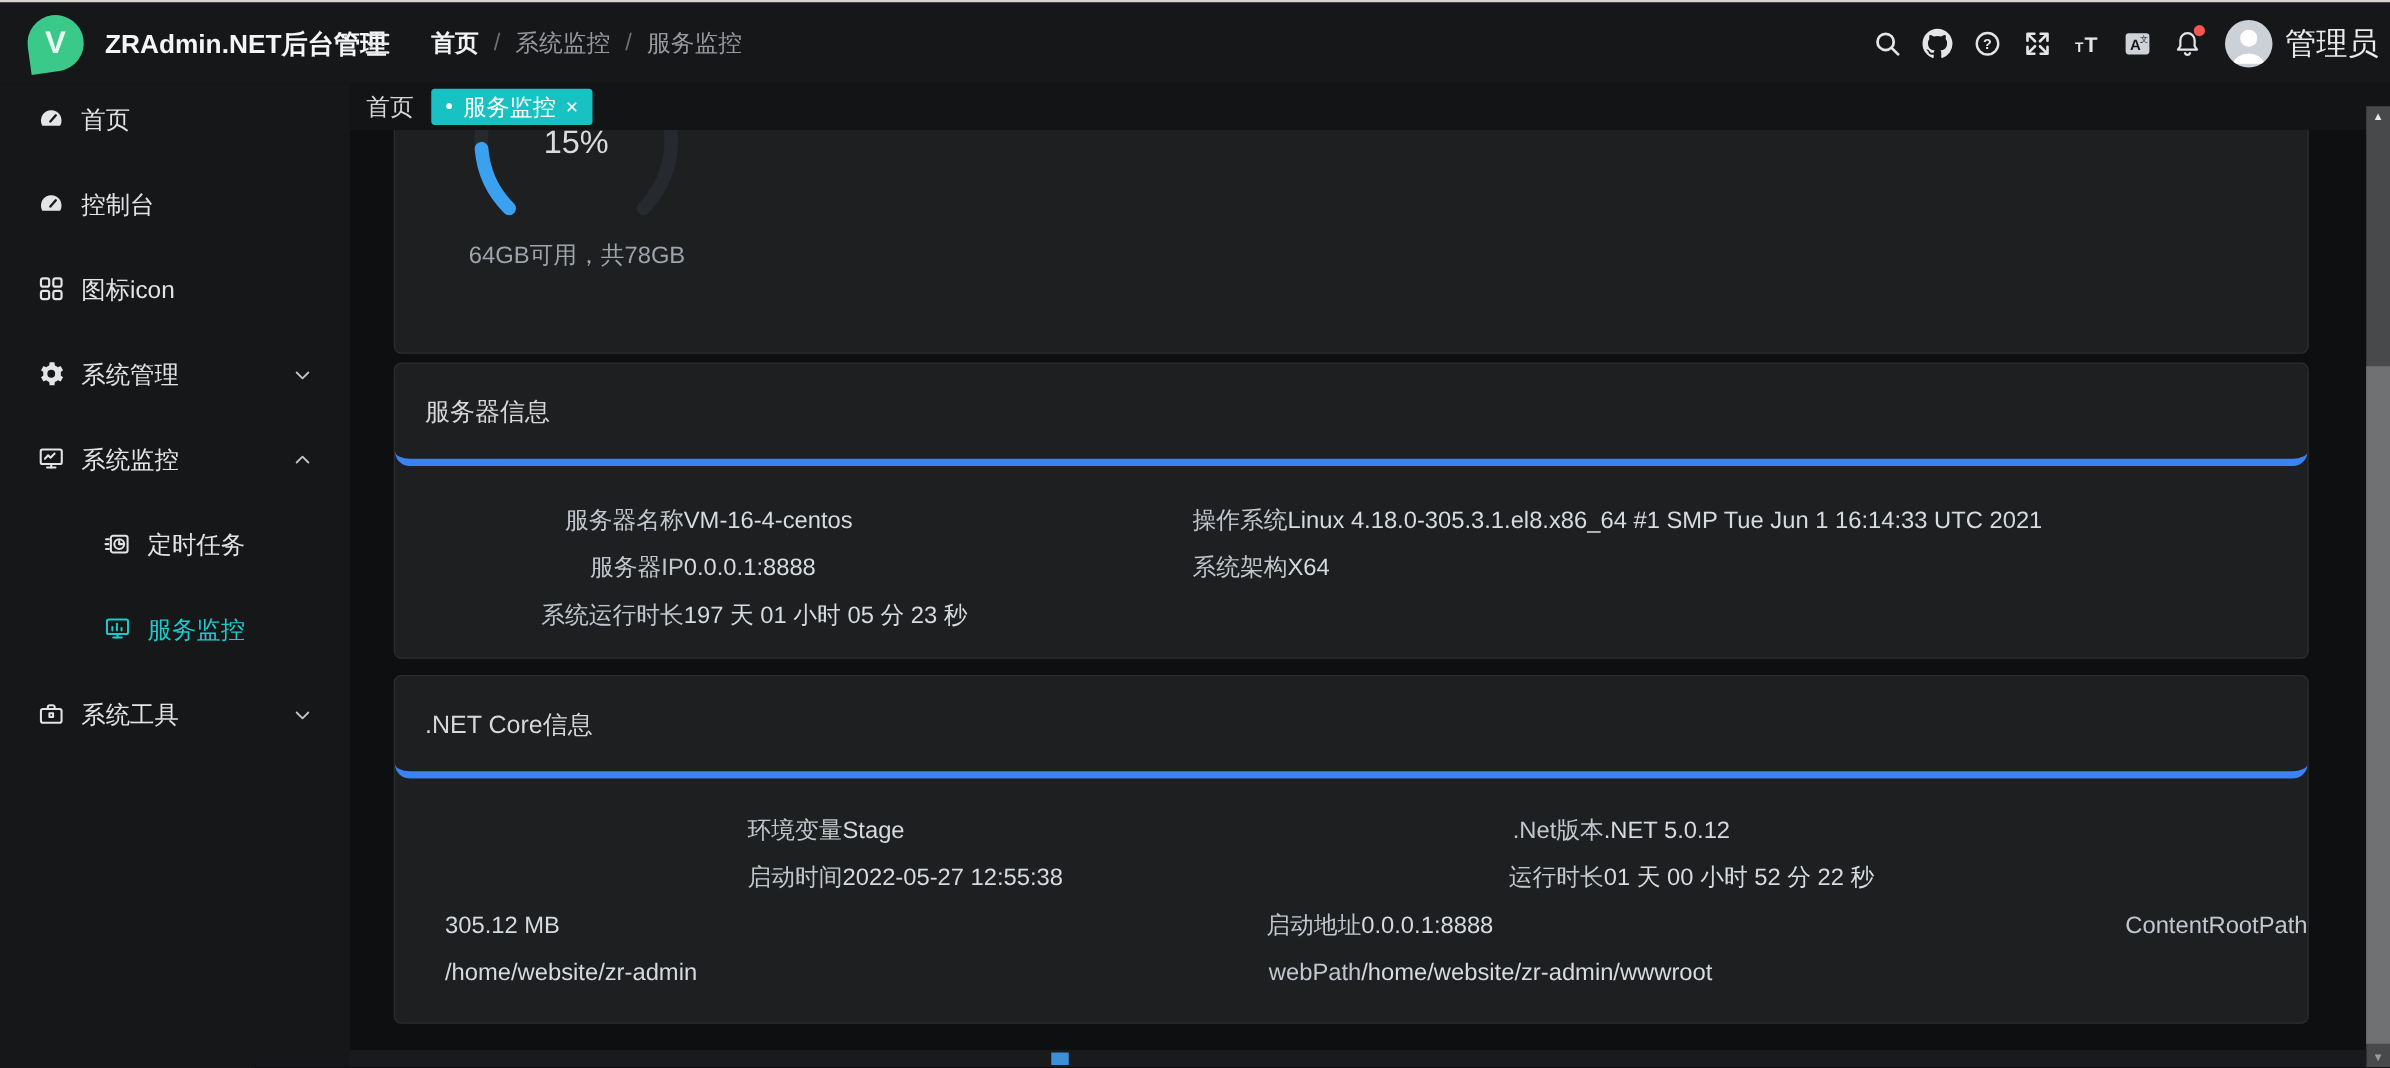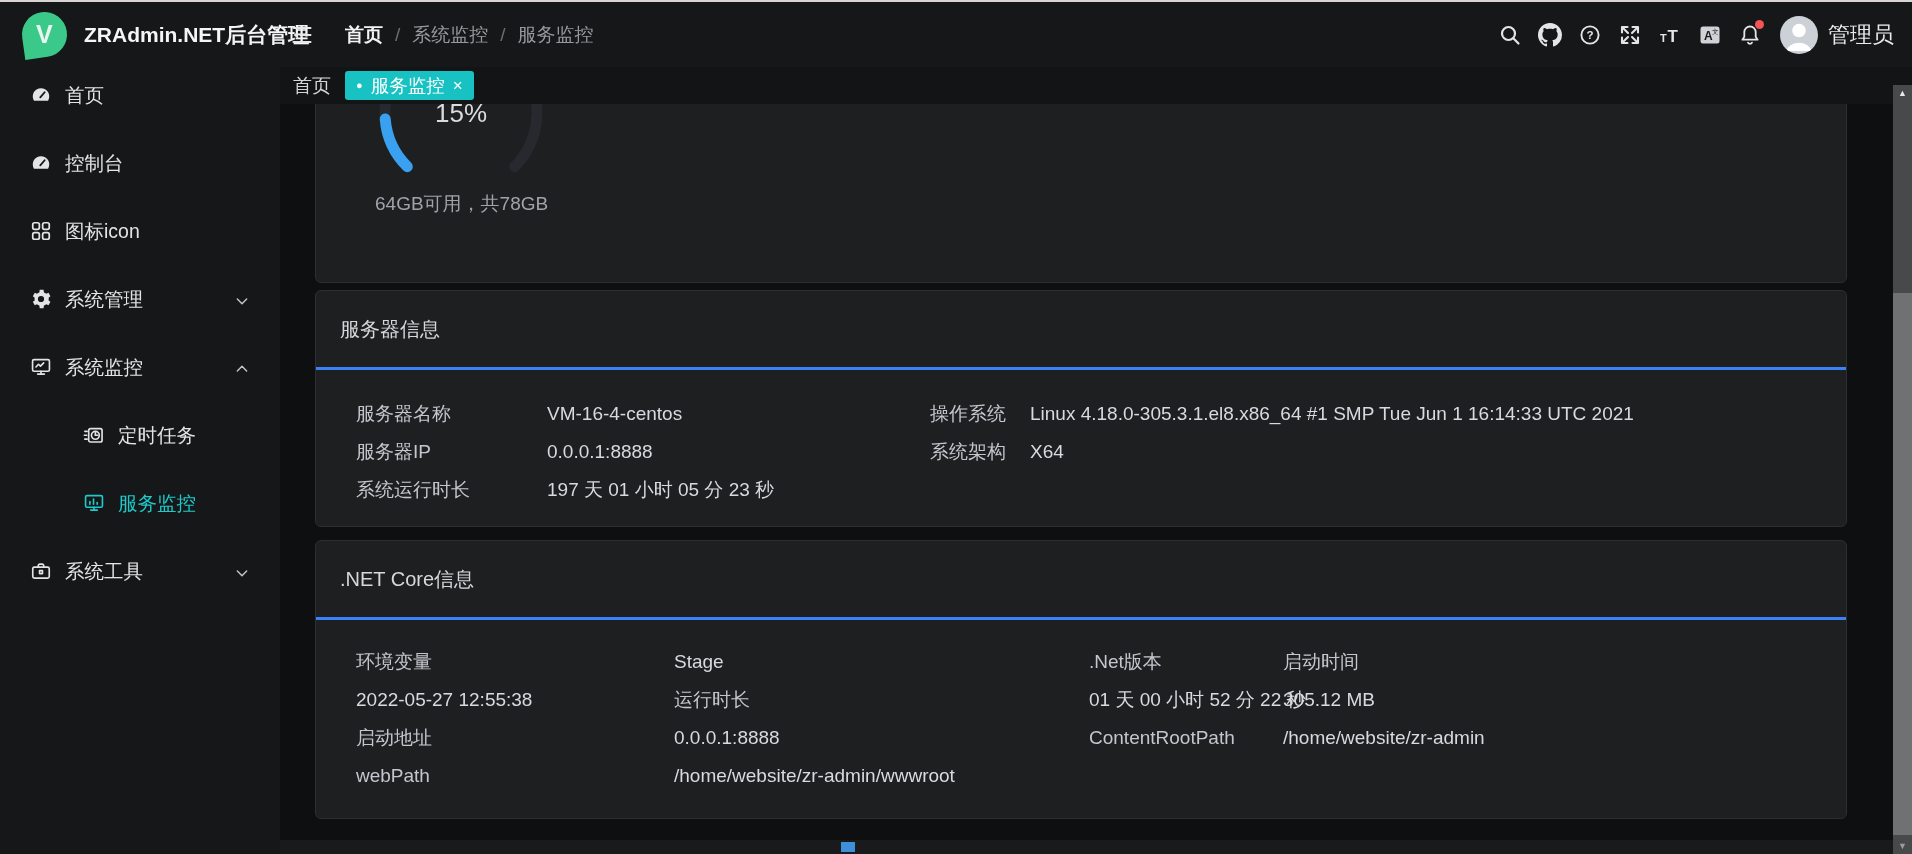--- a/index.html
+++ b/index.html
@@ -16,21 +16,21 @@
   .hamburger{position:absolute;left:290px;top:21px;width:24px;height:24px;color:#e6e8ea;cursor:pointer;}
   .breadcrumb{position:absolute;left:345px;top:0;height:65px;display:flex;align-items:center;gap:12px;font-size:19px;white-space:nowrap;}
   .bc-home{color:#f2f3f4;font-weight:bold;}
   .bc-sep{color:#6b6e72;}
   .bc-item{color:#97999e;}
   .hdr-right{position:absolute;left:1498px;top:0;height:65px;display:flex;align-items:center;}
   .hicon{width:24px;height:24px;margin-right:16px;color:#e3e5e7;position:relative;cursor:pointer;flex:none;}
   .hicon svg{display:block;}
   .red-dot{position:absolute;top:-3px;right:-2px;width:9px;height:9px;border-radius:50%;background:#f25555;}
   .avatar{width:38px;height:38px;border-radius:50%;background:#ccd1d7;overflow:hidden;margin:0 10px 0 2px;flex:none;cursor:pointer;}
-  .uname{color:#e8eaec;font-size:22px;margin-right:17px;cursor:pointer;white-space:nowrap;}
+  .uname{color:#e8eaec;font-size:25px;margin-right:17px;cursor:pointer;white-space:nowrap;}
   .uchev{width:16px;height:16px;color:#cfd2d5;cursor:pointer;}
 
   
   .sidebar{position:absolute;top:67px;left:0;width:280px;height:787px;background:#161718;}
   .menu{padding-top:0;}
   .mi{position:relative;height:68px;display:flex;align-items:center;padding-left:30px;
       color:#e2e4e6;font-size:19.5px;cursor:pointer;white-space:nowrap;}
   .mi:first-child{margin-top:-6px;}
   .mi .ic{width:22px;height:22px;margin-right:13px;flex:none;}
   .mi.sub{padding-left:83px;}
@@ -42,29 +42,29 @@
   .tab-plain{position:absolute;left:13px;top:0;height:37px;display:flex;align-items:center;
              color:#d3d5d7;font-size:19px;cursor:pointer;}
   .tab-active{position:absolute;left:65px;top:4px;height:29px;display:flex;align-items:center;gap:8px;
               padding:0 11px;background:#19c2c2;border-radius:3px;color:#ffffff;font-size:18.5px;cursor:pointer;}
   .tab-dot{font-size:11px;line-height:1;}
   .tab-x{font-size:17px;line-height:1;cursor:pointer;}
 
   
   .content{position:absolute;top:104px;left:280px;width:1613px;height:750px;background:#0e0f10;overflow:hidden;}
   .card{position:absolute;left:35px;width:1532px;background:#1d1f21;border:1px solid #2c2e30;border-radius:6px;box-sizing:border-box;}
-  .card-head{height:76px;display:flex;align-items:center;padding-left:24px;border-bottom:3px solid #3b82f6;
-             color:#d6d8da;font-size:20px;}
+  .card-head{height:76px;display:flex;align-items:center;padding-left:24px;border-bottom:6px solid #3b82f6;
+             color:#d6d8da;font-size:20px;border-radius:12px;}
   .gauge-wrap{position:absolute;left:50px;top:-34px;width:190px;height:190px;}
   .gauge-label{position:absolute;left:85px;top:41px;width:120px;text-align:center;color:#d9dbdd;font-size:26px;}
   .gauge-caption{position:absolute;left:59px;top:134px;color:#a0a4aa;font-size:19px;white-space:nowrap;}
   .desc{display:grid;font-size:19px;line-height:38px;white-space:nowrap;}
   .desc-server{padding:25px 0 0 40px;grid-template-columns:191px 383px 100px auto;}
   .desc-net{padding:23px 0 0 40px;grid-template-columns:318px 415px 194px auto;}
-  .lbl{color:#c3c7cd;}
+  .lbl{color:#c3c7cd;text-align:right;}
   .val{color:#d7dade;}
 
   
   .vscroll{position:absolute;top:85px;right:0;width:19px;height:769px;background:#47494b;}
   .vs-up{height:16px;display:flex;align-items:center;justify-content:center;color:#e9eaeb;font-size:9px;cursor:pointer;}
   .vs-thumb{position:absolute;top:208px;left:0;width:19px;height:542px;background:#6f7173;cursor:pointer;}
   .vs-down{position:absolute;bottom:1px;left:0;width:19px;height:15px;display:flex;align-items:center;justify-content:center;color:#9a9c9e;font-size:9px;cursor:pointer;}
   .hbar{position:absolute;left:280px;top:840px;width:1613px;height:14px;background:#191a1c;}
   .h-thumb{position:absolute;left:561px;top:2px;width:14px;height:10px;background:#3d8fd9;cursor:pointer;}
 
@@ -318,20 +318,21 @@
         <div class="val">197 天 01 小时 05 分 23 秒</div>
       </div>
     </div>
 
     <div class="card" style="top:436px;height:279px;">
       <div class="card-head">.NET Core信息</div>
       <div class="desc desc-net">
         <div class="lbl">环境变量</div>
         <div class="val">Stage</div>
         <div class="lbl">.Net版本</div>
+        <div class="val">.NET 5.0.12</div>
         <div class="lbl">启动时间</div>
         <div class="val">2022-05-27 12:55:38</div>
         <div class="lbl">运行时长</div>
         <div class="val">01 天 00 小时 52 分 22 秒</div>
         <div class="val">305.12 MB</div>
         <div class="lbl">启动地址</div>
         <div class="val">0.0.0.1:8888</div>
         <div class="lbl">ContentRootPath</div>
         <div class="val">/home/website/zr-admin</div>
         <div class="lbl">webPath</div>

